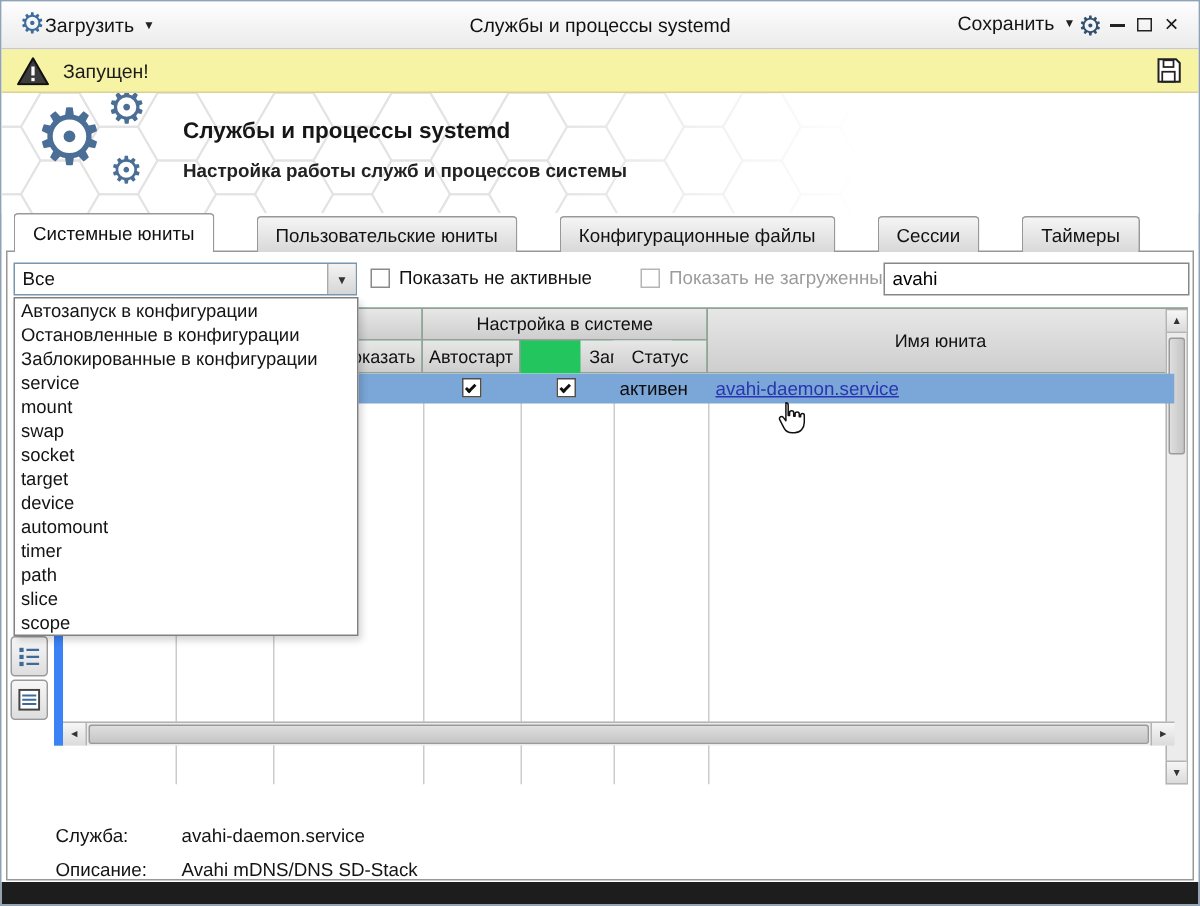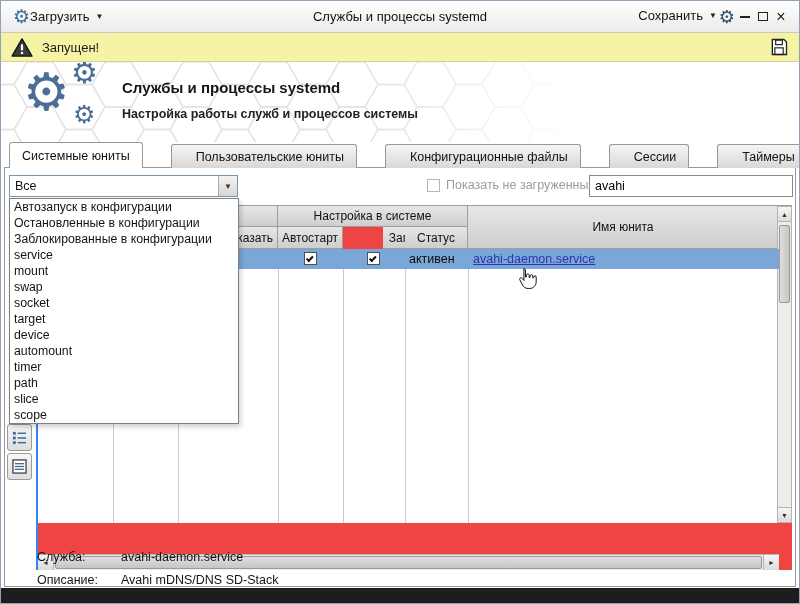--- a/index.html
+++ b/index.html
@@ -37,40 +37,40 @@
   .logo .g1 { position:absolute; left:0; top:4px; font-size:52px; color:#4a6e96; line-height:1; }
   .logo .g2 { position:absolute; left:48px; top:-4px; font-size:30px; color:#4a6e96; line-height:1; }
   .logo .g3 { position:absolute; left:50px; top:40px; font-size:25px; color:#4a6e96; line-height:1; }
   .banner-title { position:absolute; left:121px; top:17px; font-size:15px; font-weight:bold; color:#161616; }
   .banner-sub { position:absolute; left:121px; top:45px; font-size:12.5px; font-weight:bold; color:#222; }
   
   .tabs { position:absolute; left:8px; top:141px; height:26px; display:flex; align-items:flex-end; z-index:4;gap:29px; }
   .tab { height:24px; padding:0 12px; display:flex; align-items:center; font-size:12.5px; color:#111;
     background:linear-gradient(#f5f5f5,#d8d8d8); border:1px solid #989898; border-bottom:none;
     border-radius:3px 3px 0 0; white-space:nowrap; }
-  .tab + .tab { margin-left:-1px;padding-left:24px; }
+  .tab + .tab { margin-left:-1px; }
   .tab.active { height:26px; background:#fff; z-index:5; }
   .content-frame { position:absolute; left:3px; right:3px; top:166px; bottom:16px;
     border:1px solid #989898; background:#fff; }
   
   .combo { position:absolute; left:8px; top:174px; width:229px; height:22px; border:1px solid #7a96ad;
     background:#fff; display:flex; align-items:center; z-index:6; }
   .combo-value { flex:1; padding-left:5px; font-size:12.5px; }
   .combo-btn { width:19px; height:20px; border:none; border-left:1px solid #a9a9a9;
     background:linear-gradient(#f3f3f3,#d6d6d6); display:flex; align-items:center; justify-content:center;
     font-size:8px; color:#333; }
   .cb-group { position:absolute; display:flex; align-items:center; gap:6px; font-size:12.5px; z-index:6; }
   .cb-box { width:13px; height:13px; border:1px solid #8a8a8a; background:#fff; flex:none; }
   .cb-disabled { color:#9c9c9c; }
   .cb-disabled .cb-box { border-color:#b5b5b5; }
   .search { position:absolute; left:588px; top:174px; width:204px; height:22px; border:1px solid #888;
     font-size:12.5px; padding-left:5px; font-family:inherit; z-index:6; }
   
-  .table { position:absolute; left:35px; top:204px; width:756px; height:365px; background:#ef4444;
-    border-left:2px solid #3b82f6; border-top:1px solid #9d9d9d; }
+  .table { position:absolute; left:35px; top:204px; width:756px; height:292px; background:#22c55e;
+    border-left:6px solid #3b82f6; border-top:1px solid #9d9d9d; }
   .th { position:absolute; background:linear-gradient(#e7e7e7,#cecece); border-right:1px solid #9d9d9d;
     border-bottom:1px solid #9d9d9d; display:flex; align-items:center; justify-content:center;
     font-size:12px; color:#111; overflow:hidden; }
   .tbody { position:absolute; left:0; top:43px; width:741px; height:274px; background:#fff; overflow:hidden; }
   .gl { position:absolute; top:0; bottom:0; width:1px; background:#cbcbcb; }
   .sel-row { position:absolute; left:0; top:0; height:20px; width:741px; background:#7aa6d8; z-index:2; }
   .row-cb { position:absolute; top:3px; width:13px; height:13px; background:#fff; border:1px solid #4f4f4f;
     display:flex; align-items:center; justify-content:center; }
   .row-cb .chk { display:none; width:7px; height:4px; border-left:2px solid #101010;
     border-bottom:2px solid #101010; transform:rotate(-45deg) translate(0,-1px); }
@@ -241,20 +241,24 @@
       </div>
   </div>
   <div class="content-frame"></div>
 
   <div class="combo">
     <span class="combo-value">Все</span>
     <button class="combo-btn">
         <span>▼</span>
       </button>
   </div>
+  <div class="cb-group" style="left:246px; top:177px;">
+    <span class="cb-box"></span>
+    <span>Показать не активные</span>
+  </div>
   <div class="cb-group cb-disabled" style="left:426px; top:177px;">
     <span class="cb-box"></span>
     <span>Показать не загруженные</span>
   </div>
   <input class="search" type="text" value="avahi" style="">
 
   <div class="table">
     <div class="th" style="left:0; top:0; width:240px; height:21px;"></div>
     <div class="th" style="left:240px; top:0; width:190px; height:21px;">Настройка в системе</div>
     <div class="th" style="left:430px; top:0; width:311px; height:43px;">Имя юнита</div>

